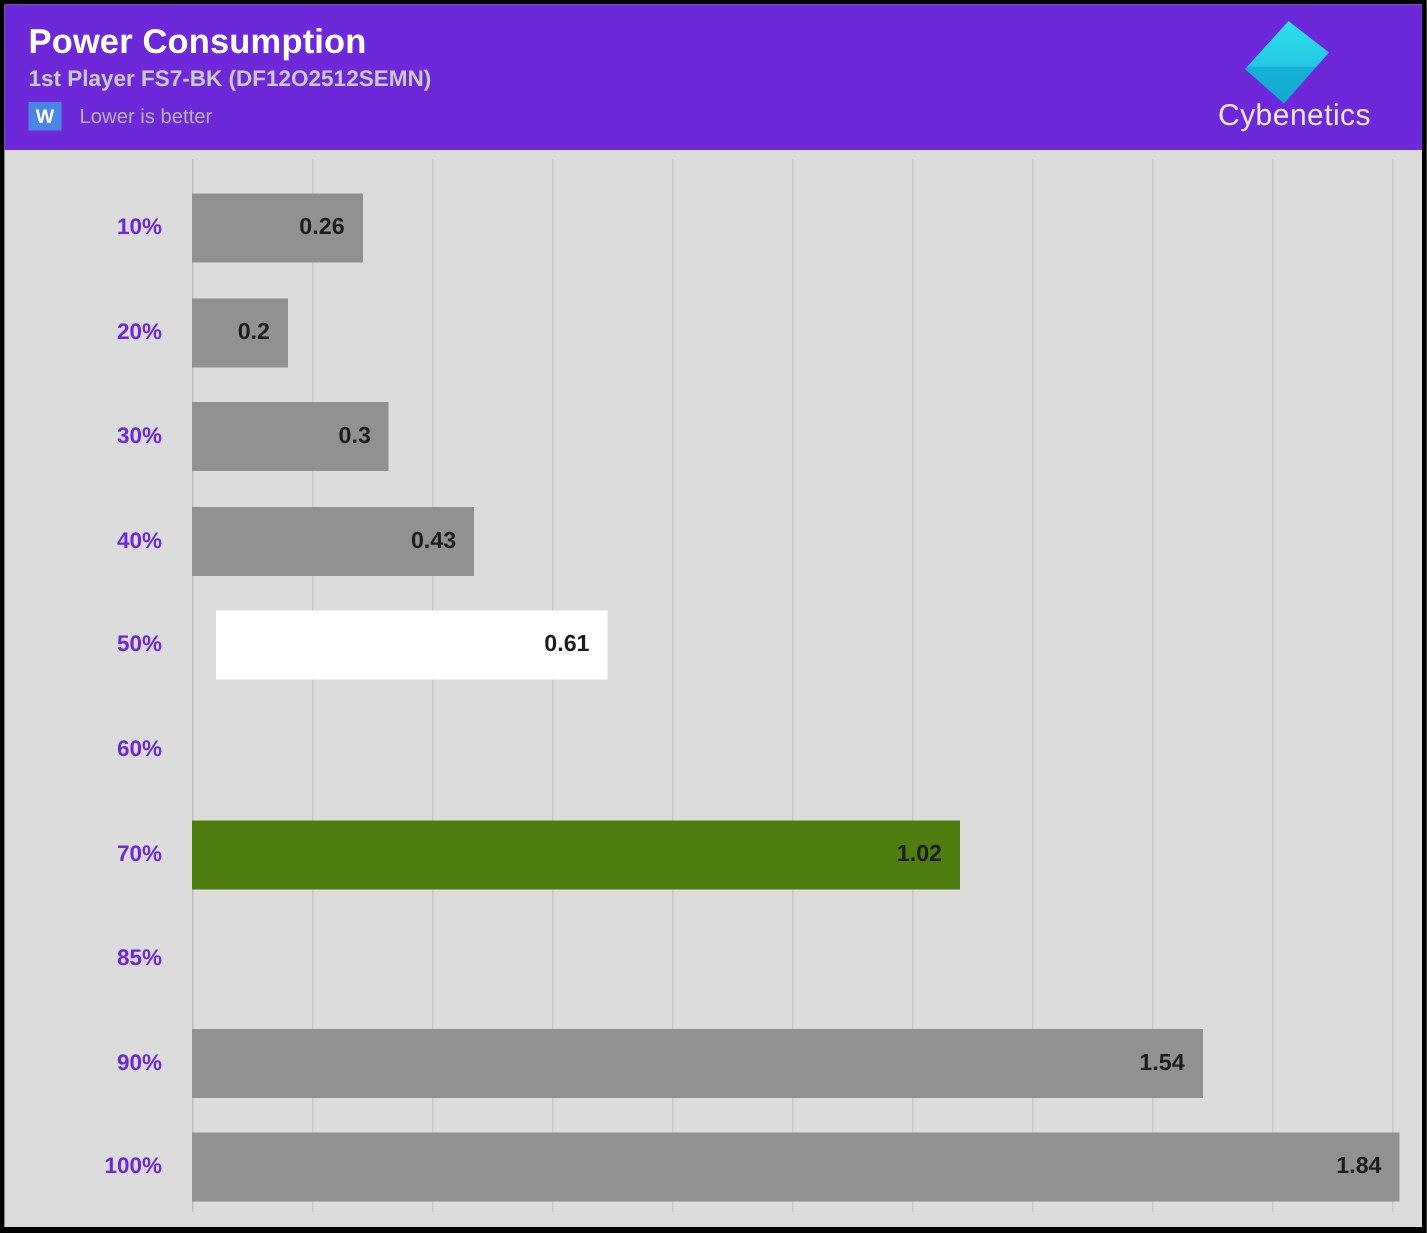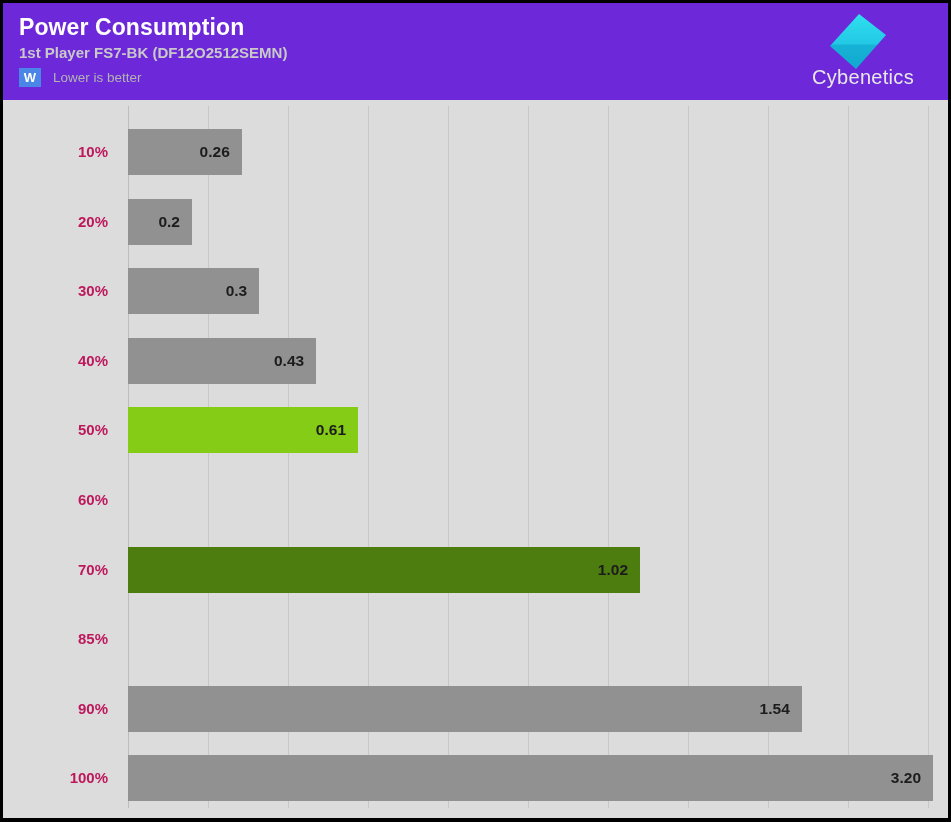--- a/index.html
+++ b/index.html
@@ -141,21 +141,21 @@
     height: 46px;
   }
   .row-label {
     position: absolute;
     left: 0;
     width: 105px;
     top: 0;
     height: 46px;
     line-height: 46px;
     text-align: right;
-    color: #be185d;
+    color: #6d28d9;
     font-size: 15px;
     font-weight: bold;
     white-space: nowrap;
   }
   .bar {
     position: absolute;
     top: 0;
     height: 46px;
     background: #919191;
     box-sizing: border-box;
@@ -235,21 +235,21 @@
           </div>
         </div>
         <div class="row" style="top: 237.8px;">
           <div class="row-label">40%</div>
           <div class="bar" style="left: 125px; width: 188.125px; background: rgb(145, 145, 145);">
             <div class="bar-value">0.43</div>
           </div>
         </div>
         <div class="row" style="top: 307.4px;">
           <div class="row-label">50%</div>
-          <div class="bar" style="left: 125px; width: 230px; background: #84cc16;">
+          <div class="bar" style="left: 141px; width: 261px; background: #ffffff;">
             <div class="bar-value">0.61</div>
           </div>
         </div>
         <div class="row" style="top: 377px;">
           <div class="row-label">60%</div>
         </div>
         <div class="row" style="top: 446.6px;">
           <div class="row-label">70%</div>
           <div class="bar" style="left: 125px; width: 512px; background: #4d7c0f;">
             <div class="bar-value">1.02</div>
@@ -260,19 +260,19 @@
         </div>
         <div class="row" style="top: 585.8px;">
           <div class="row-label">90%</div>
           <div class="bar" style="left: 125px; width: 673.75px; background: rgb(145, 145, 145);">
             <div class="bar-value">1.54</div>
           </div>
         </div>
         <div class="row" style="top: 655.4px;">
           <div class="row-label">100%</div>
           <div class="bar" style="left: 125px; width: 805px; background: rgb(145, 145, 145);">
-            <div class="bar-value">3.20</div>
+            <div class="bar-value">1.84</div>
           </div>
         </div>
       </div>
   </div>
 
 </div>
 
 </body></html>

